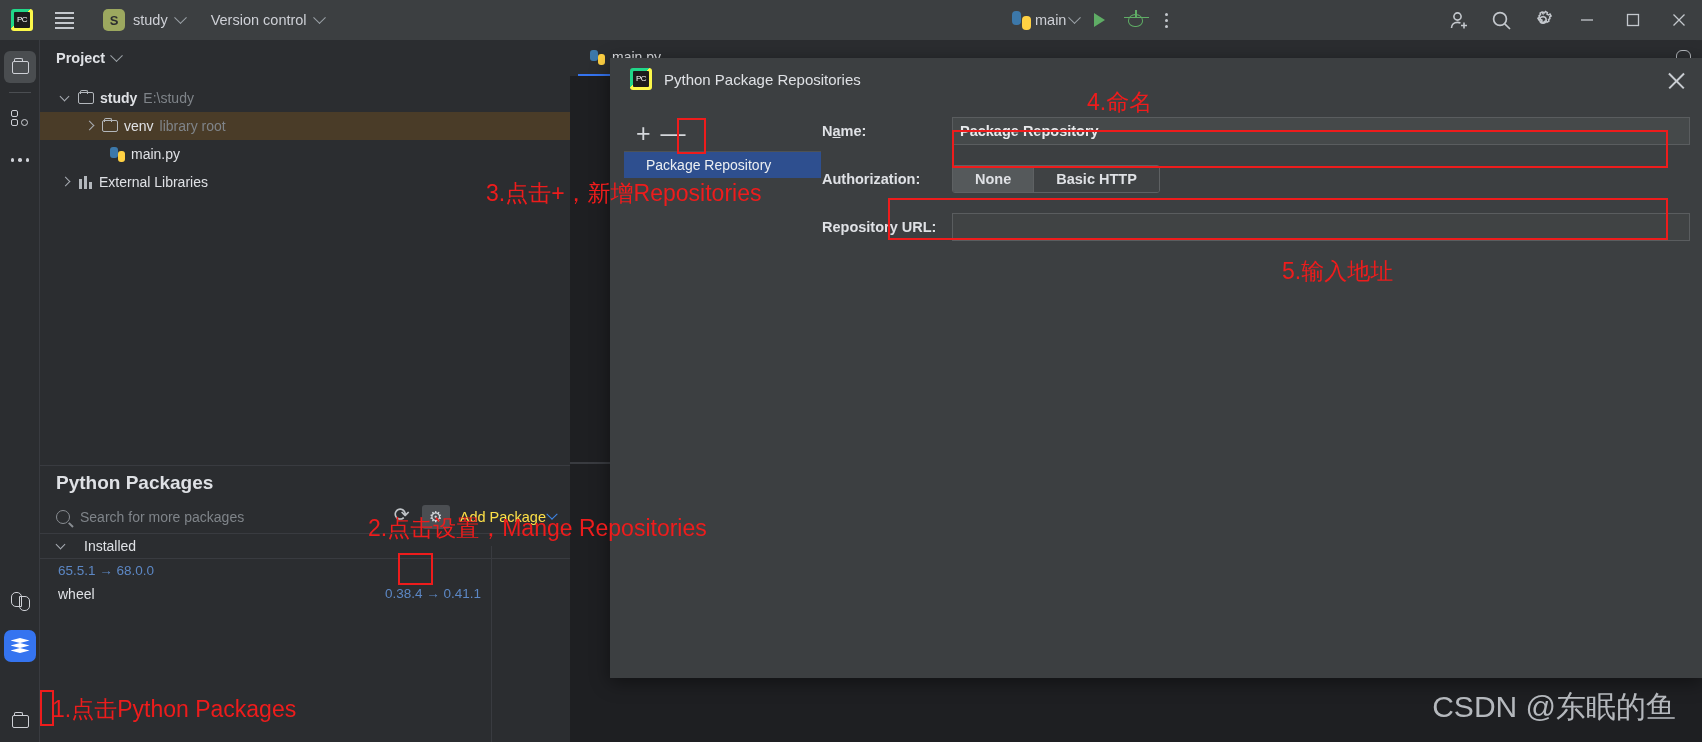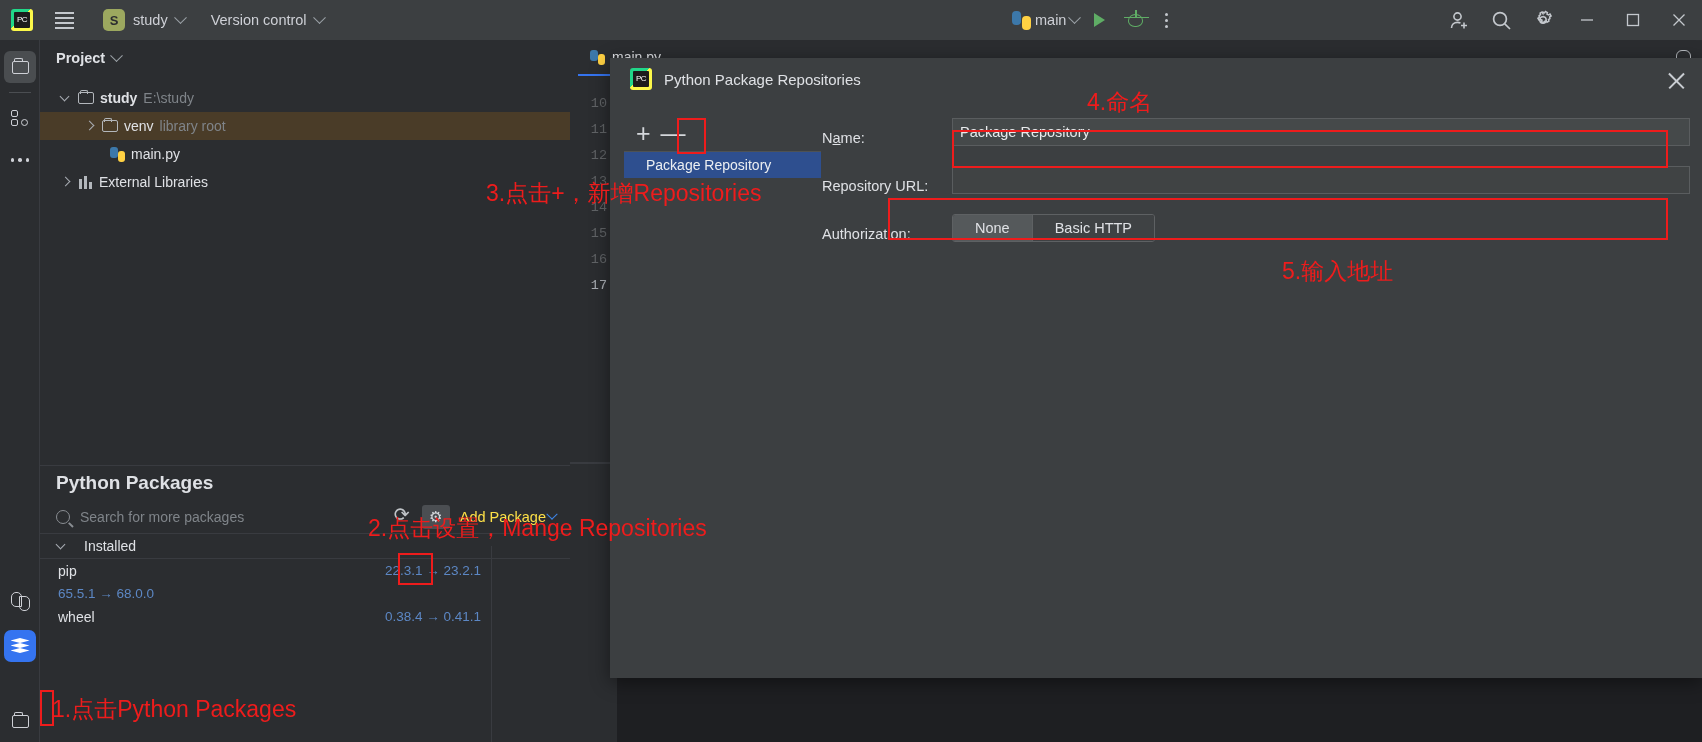--- a/index.html
+++ b/index.html
@@ -153,21 +153,21 @@
   .dlg-title{font-size:15px;color:#dfe1e5;}
   .dlg-close{position:absolute;right:14px;top:12px;width:22px;height:22px;cursor:pointer;}
   .dlg-close:before,.dlg-close:after{content:"";position:absolute;left:0;top:10px;width:21px;height:1.6px;background:#c9cdd2;}
   .dlg-close:before{transform:rotate(45deg);} .dlg-close:after{transform:rotate(-45deg);}
   .dlg-left{position:absolute;left:14px;top:58px;width:197px;height:540px;}
   .lst-toolbar{height:36px;display:flex;align-items:center;gap:10px;padding-left:12px;border-bottom:1px solid #4e5254;}
   .tb-plus{font-size:25px;line-height:1;color:#d4d7db;cursor:pointer;}
   .tb-minus{font-size:25px;line-height:1;color:#d4d7db;cursor:pointer;}
   .repo-item{height:26px;display:flex;align-items:center;padding-left:22px;background:#2e4f8f;font-size:14px;color:#eceff2;cursor:pointer;}
   .dlg-right{position:absolute;left:212px;top:58px;width:868px;}
-  .frow{display:flex;align-items:flex-end;height:30px;margin-bottom:18px;}
+  .frow{display:flex;align-items:center;height:30px;margin-bottom:18px;font-weight:bold;}
   .flabel{width:130px;font-size:14.5px;color:#dfe1e5;}
   .finput{flex:1;height:28px;background:#45494a;border:1px solid #5a5d5f;color:#e8eaec;
       font-size:14.5px;padding:0 7px;line-height:26px;}
   .finput.empty{background:#404344;}
   .seg{display:flex;border:1px solid #5e6163;border-radius:3px;overflow:hidden;}
   .seg div{padding:5px 22px;font-size:14.5px;color:#dfe1e5;cursor:pointer;background:#4a4d4f;}
   .seg div.on{background:#55595b;}
   .seg div+div{border-left:1px solid #5e6163;background:#3f4244;}
 
   
@@ -347,30 +347,20 @@
 
   <div class="editor"></div>
   <div class="tabbar">
     <div class="tab">
       <span class="pyfile">
           <span class="a"></span>
           <span class="b"></span>
         </span>
       <span>main.py</span>
     </div>
-  </div>
-  <div class="gutter">
-    <span class="lnum" style="top:20px">10</span>
-    <span class="lnum" style="top:46px">11</span>
-    <span class="lnum" style="top:72px">12</span>
-    <span class="lnum" style="top:98px">13</span>
-    <span class="lnum" style="top:124px">14</span>
-    <span class="lnum" style="top:150px">15</span>
-    <span class="lnum" style="top:176px">16</span>
-    <span class="lnum cur" style="top:202px">17</span>
   </div>
   <div class="scrollv"></div>
   <div class="editor-divider"></div>
   <div class="notif"></div>
 
   <div class="pkgpanel">
     <div class="pkg-title">Python Packages</div>
     <div class="pkg-toolbar">
       <span class="search-ico"></span>
       <span class="search-ph">Search for more packages</span>
@@ -381,24 +371,20 @@
       <span class="addpkg">
         <span>Add Package</span>
         <span class="chev-b"></span>
       </span>
     </div>
     <div class="grp">
       <span class="arrow down"></span>
       <span>Installed</span>
     </div>
     <div class="pkrow">
-      <span class="nm">pip</span>
-      <span class="vr">22.3.1 → 23.2.1</span>
-    </div>
-    <div class="pkrow">
       <span class="vr">65.5.1 → 68.0.0</span>
     </div>
     <div class="pkrow">
       <span class="nm">wheel</span>
       <span class="vr">0.38.4 → 0.41.1</span>
     </div>
 
     <div class="pkg-col-div" style="left:451px;top:80px;height:197px;position:absolute;width:1px;background:#393b40;"></div>
   </div>
 
@@ -416,43 +402,44 @@
         <span class="tb-plus">+</span>
         <span class="tb-minus">—</span>
       </div>
       <div class="repo-item">Package Repository</div>
     </div>
 
     <div class="dlg-right">
       <div class="frow">
         <span class="flabel">N<u>a</u>me:</span>
         <span class="finput">Package Repository</span>
-      </div>
-      <div class="frow">
-        <span class="flabel">Repository URL:</span>
-        <span class="finput empty"></span>
       </div>
       <div class="frow">
         <span class="flabel">Authorization:</span>
         <span class="seg">
           <div class="on">None</div>
           <div>Basic HTTP</div>
         </span>
       </div>
+      <div class="frow">
+        <span class="flabel">Repository URL:</span>
+        <span class="finput empty"></span>
+      </div>
     </div>
   </div>
 
   <div class="ann" style="left:52px;top:694px">1.点击Python Packages</div>
   <div class="box" style="left:40px;top:690px;width:14px;height:36px"></div>
 
   <div class="ann" style="left:368px;top:513px">2.点击设置，Mange Repositories</div>
   <div class="box" style="left:398px;top:553px;width:35px;height:32px"></div>
 
   <div class="ann" style="left:486px;top:178px">3.点击+，新增Repositories</div>
   <div class="box" style="left:677px;top:118px;width:29px;height:36px"></div>
 
   <div class="ann" style="left:1087px;top:87px">4.命名</div>
   <div class="box" style="left:952px;top:130px;width:716px;height:38px"></div>
 
   <div class="ann" style="left:1282px;top:256px">5.输入地址</div>
   <div class="box" style="left:888px;top:198px;width:780px;height:42px"></div>
 
+  <div class="watermark">CSDN @东眠的鱼</div>
 </div>
 
 </body></html>

